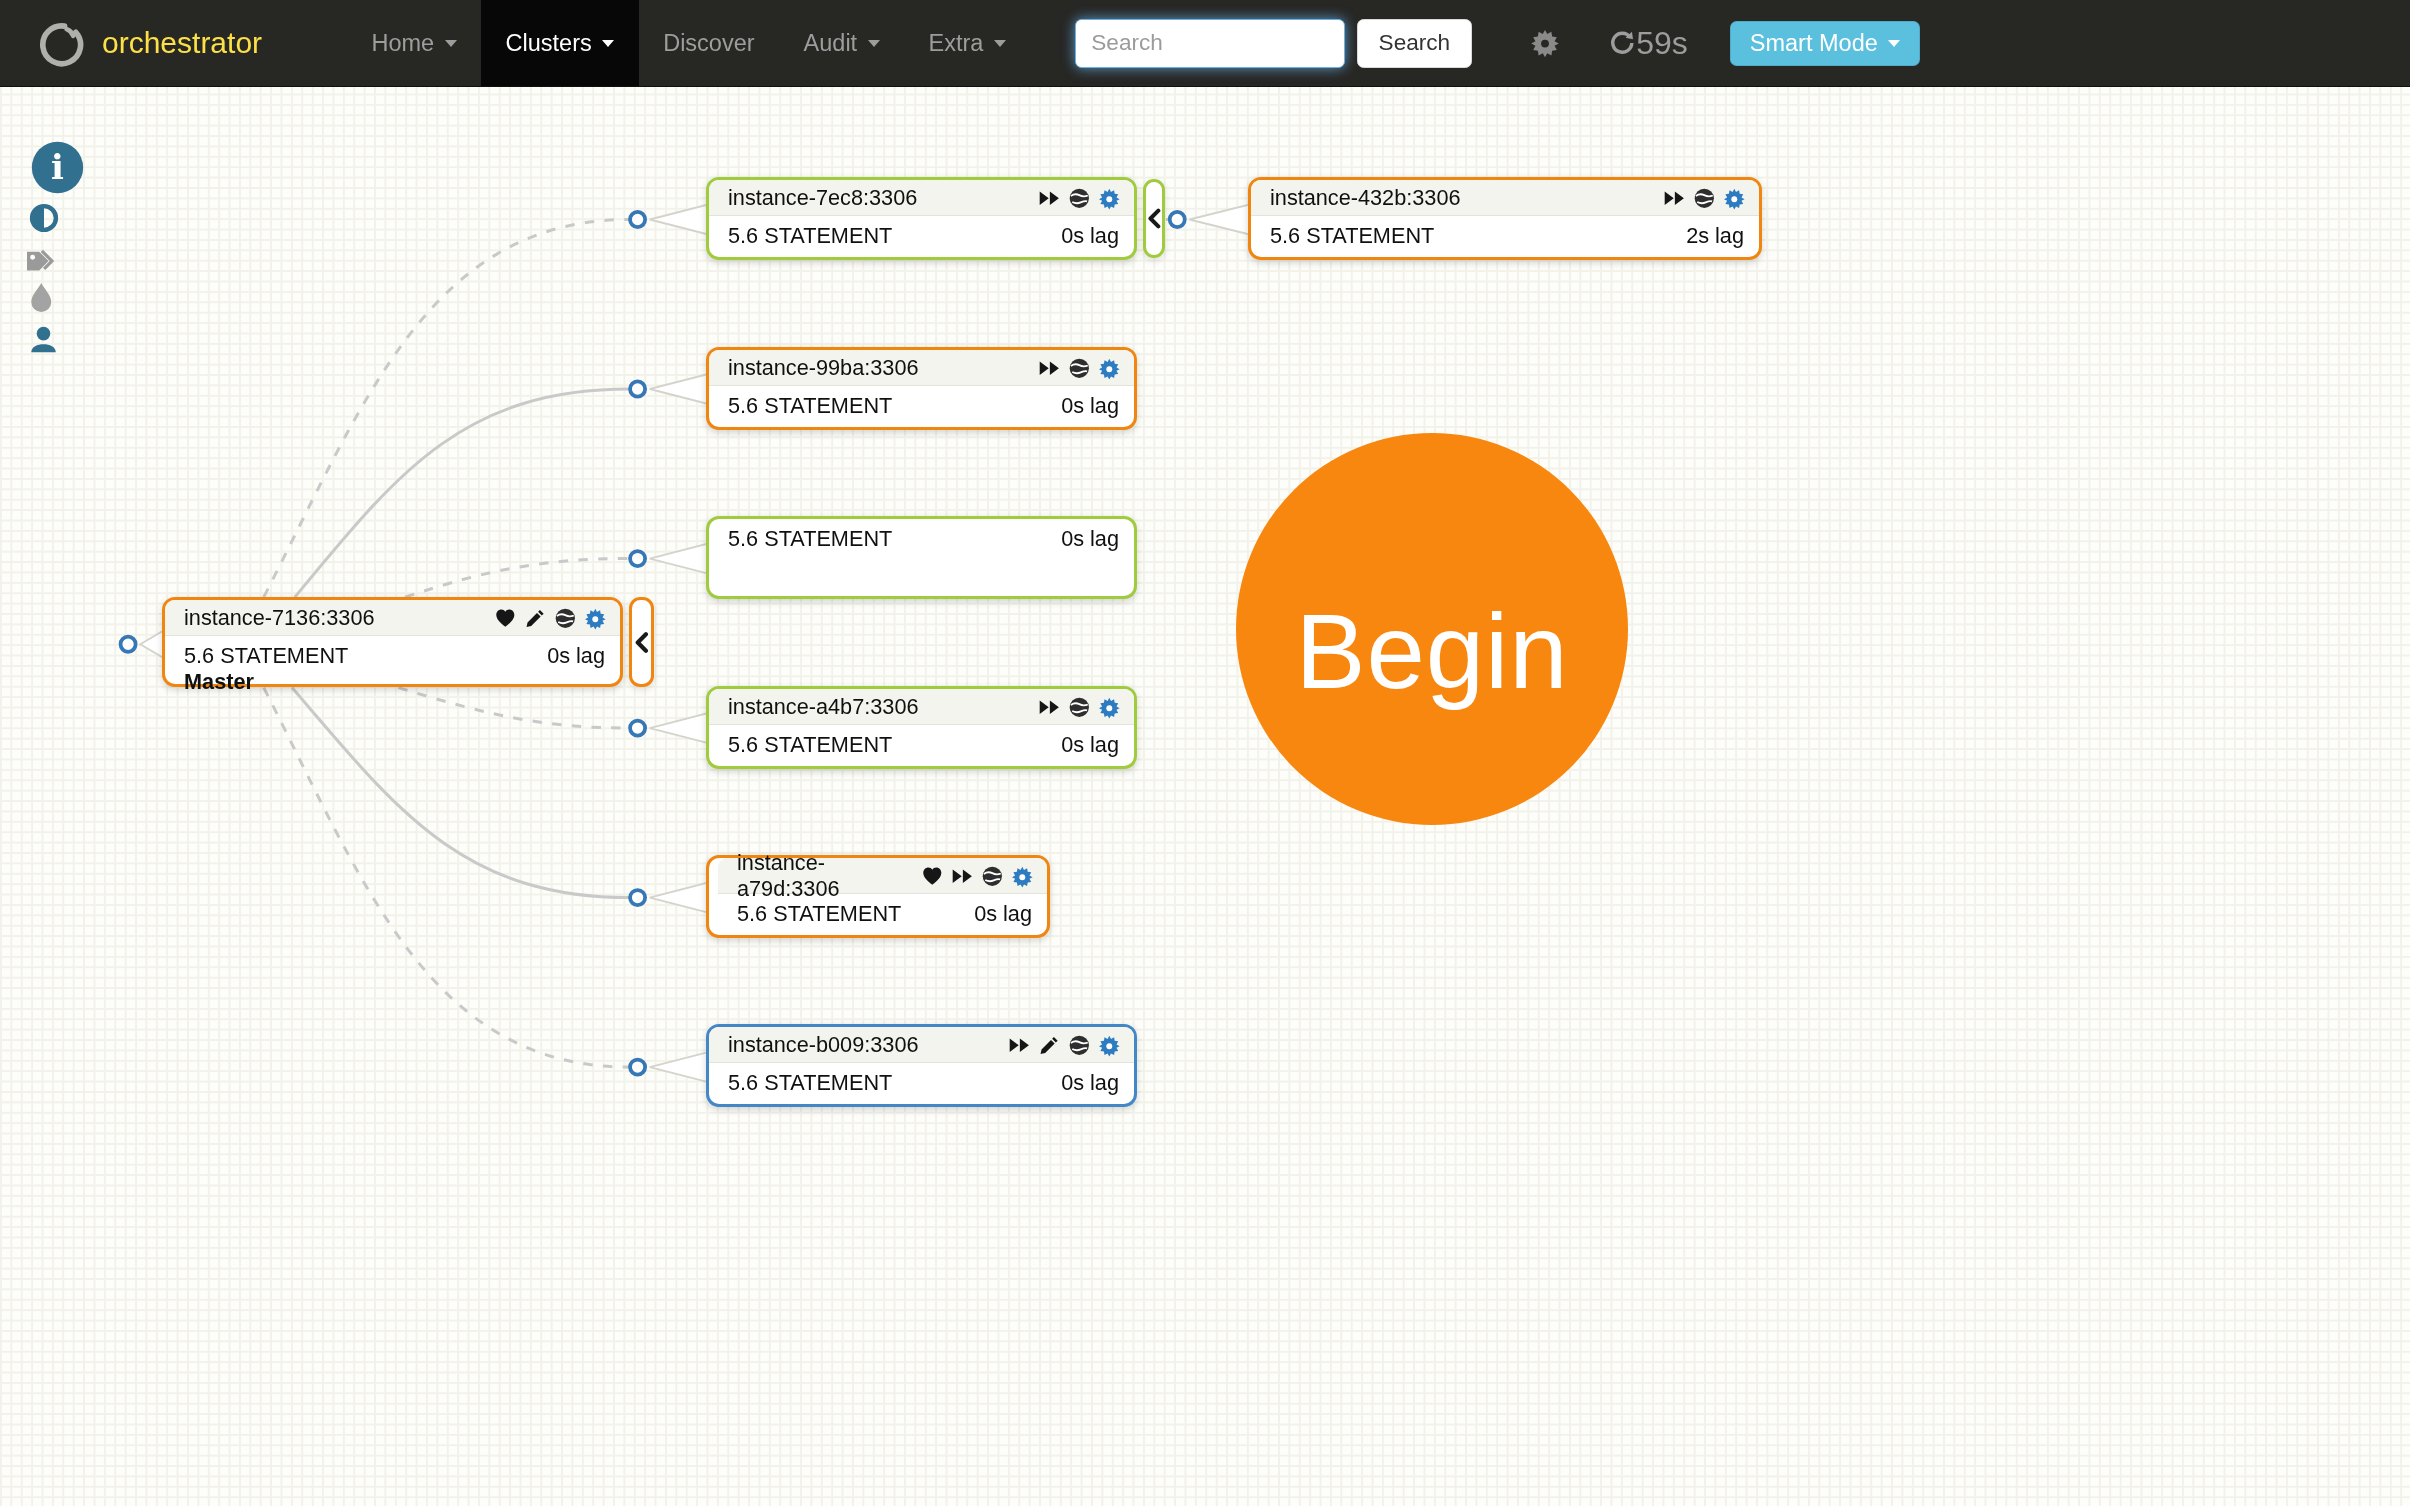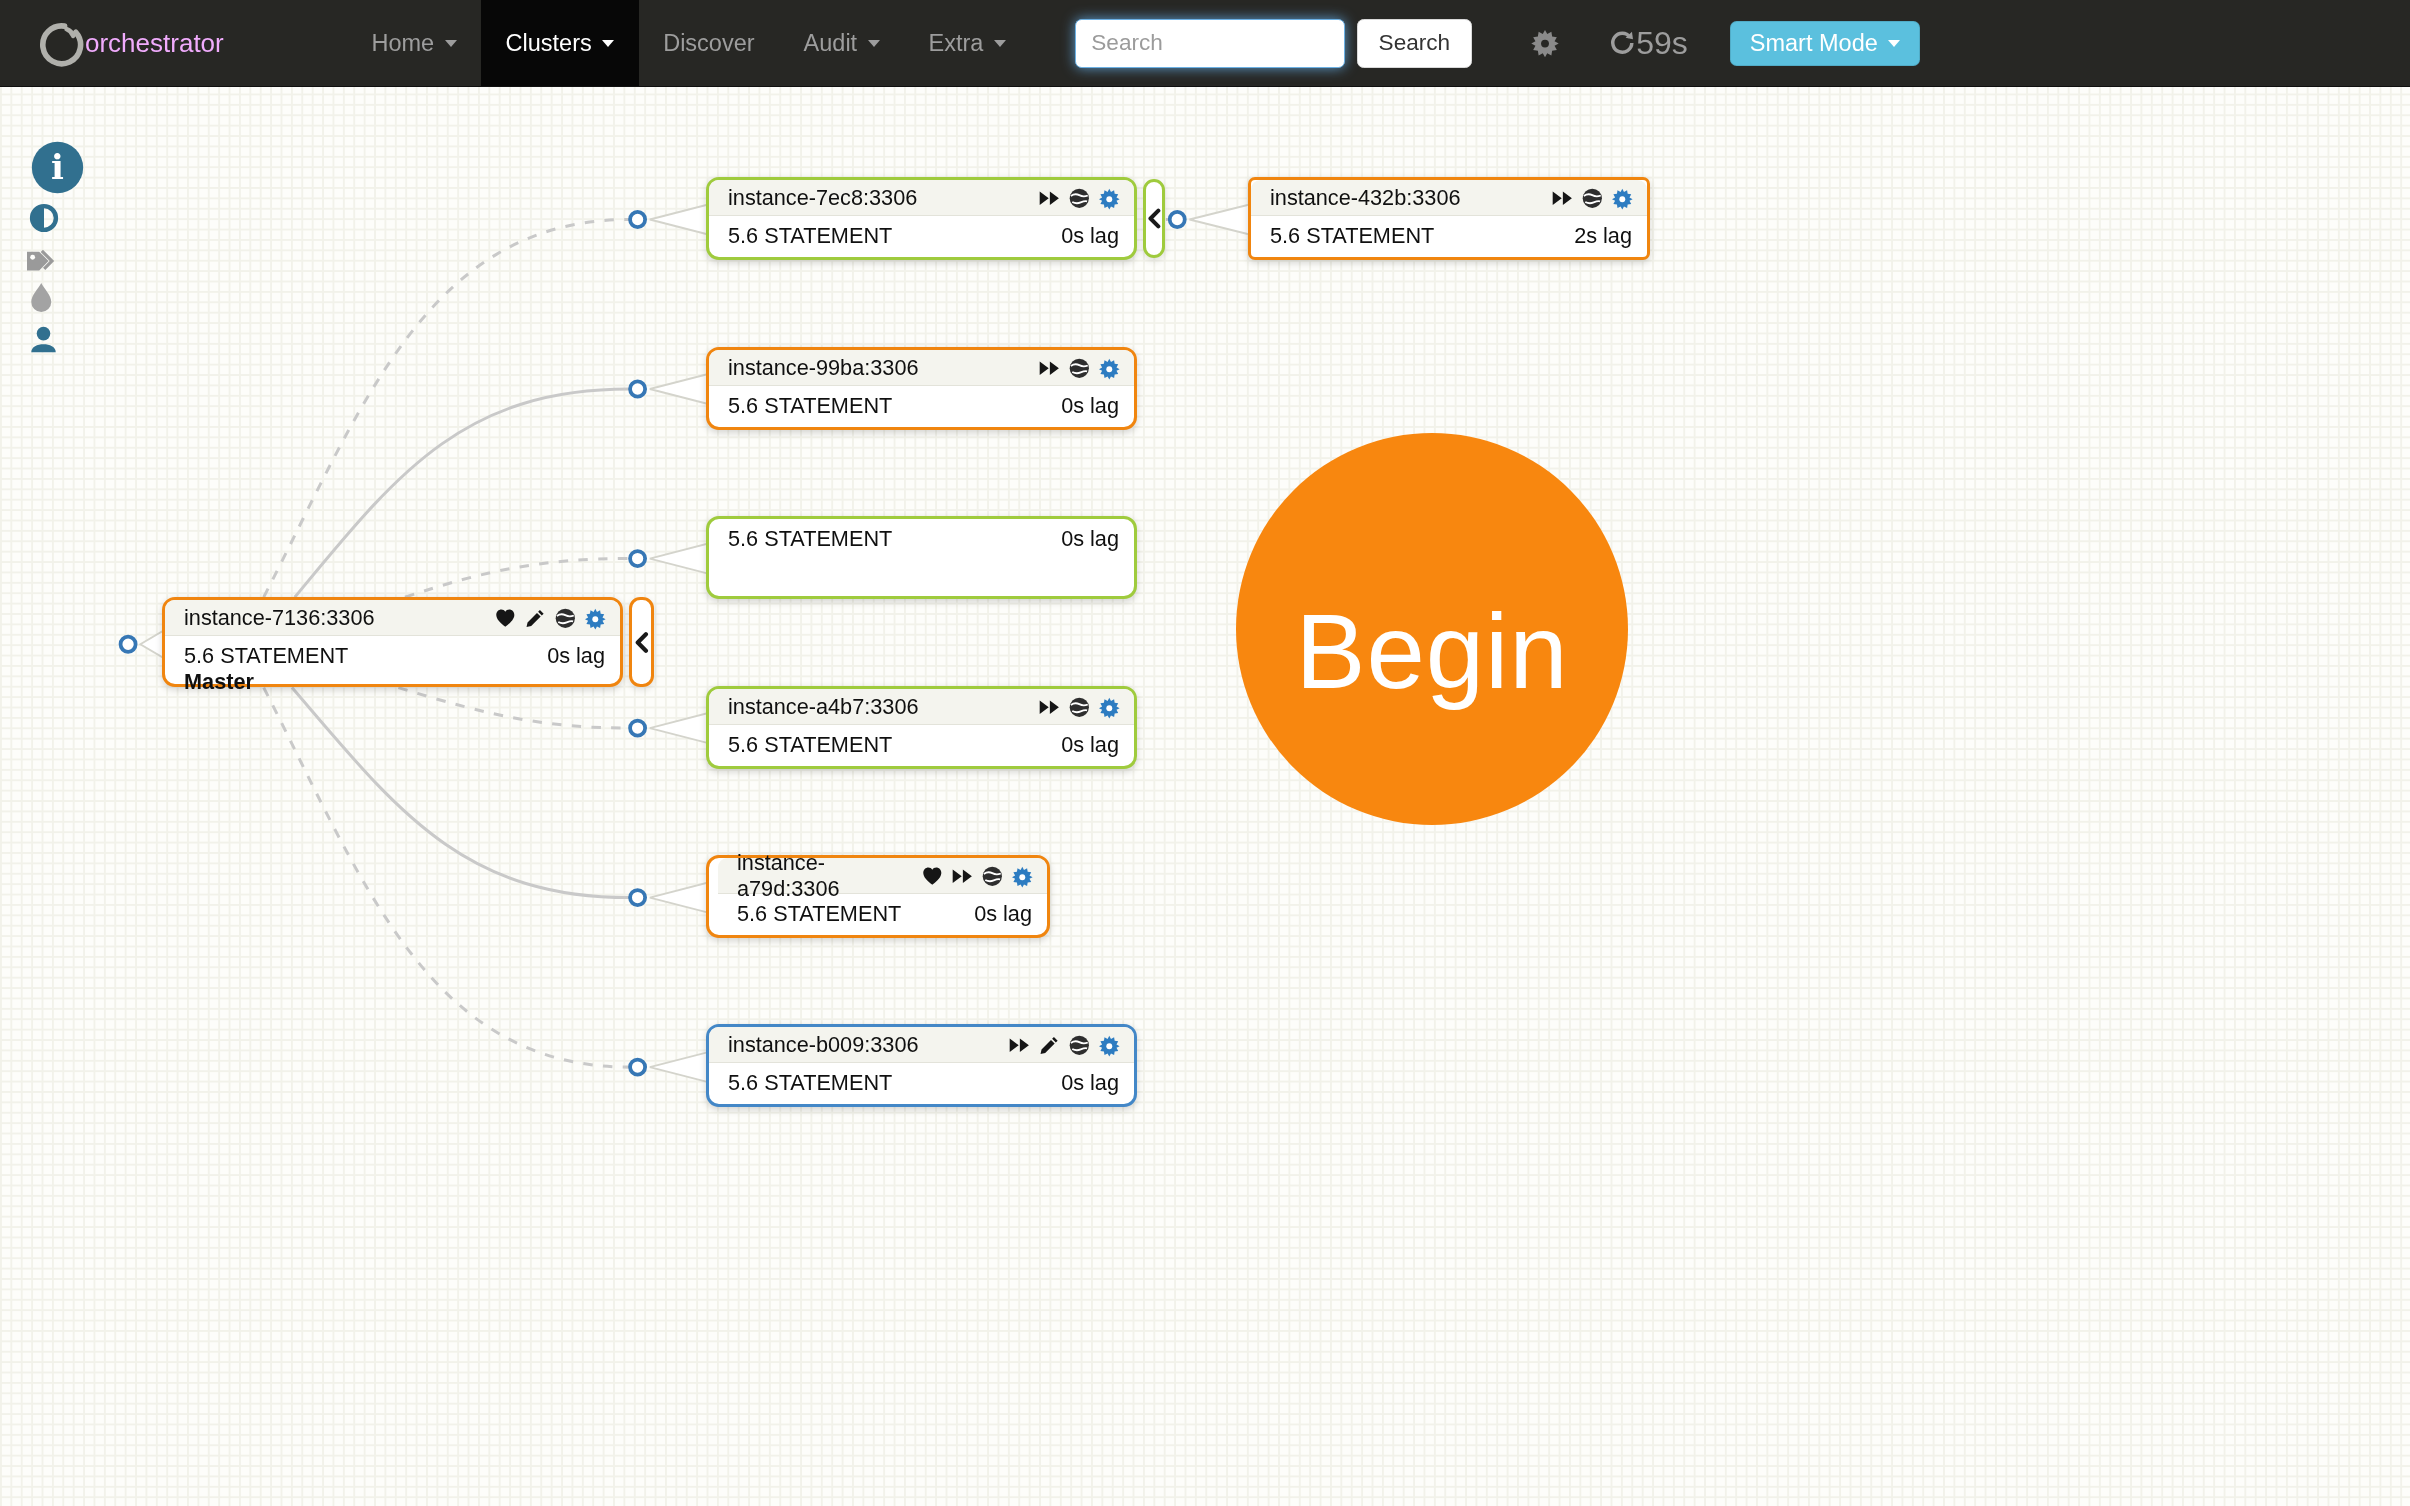--- a/index.html
+++ b/index.html
@@ -9,22 +9,22 @@
     font-family:"Liberation Sans","DejaVu Sans",sans-serif;
     background-color:#fdfdfa;
     background-image:linear-gradient(#f2f2ea 1.9px,transparent 1.9px),
                      linear-gradient(90deg,#f2f2ea 1.9px,transparent 1.9px);
     background-size:10.4px 10.4px;
   }
 
   
   .navbar{position:absolute;top:0;left:0;right:0;height:87px;background:#272724;
     border-bottom:1.9px solid #101010;display:flex;align-items:center;z-index:10}
-  .brand{display:flex;align-items:center;padding:0 28px 0 36px;
-    color:#f0abfc;font-size:26px;min-width:347px;cursor:pointer}
+  .brand{display:flex;align-items:center;gap:17px;padding:0 28px 0 36px;
+    color:#fde047;font-size:30px;min-width:347px;cursor:pointer}
   .nav-menu{display:flex;height:100%;list-style:none}
   .nav-item{display:flex;align-items:center;height:100%;padding:0 24.5px;
     color:#9d9d9d;font-size:23.5px;cursor:pointer;white-space:nowrap}
   .nav-item.active{background:#070707;color:#ffffff}
   .caret{display:inline-block;width:0;height:0;margin-left:10.4px;
     border-top:7.5px solid currentColor;border-left:6.6px solid transparent;border-right:6.6px solid transparent}
   .search-form{display:flex;align-items:center;margin-left:45px;gap:11.3px}
   .search-input{width:270px;height:49px;border-radius:6.6px;border:1.9px solid #6cb1e4;
     box-shadow:0 0 13px rgba(102,175,233,.85);padding:0 15px;font-size:22.6px;color:#333;outline:none;background:#fff}
   .search-input::placeholder{color:#9b9b9b}
@@ -245,21 +245,21 @@
         <span class="node-lag">0s lag</span>
       </div>
 
     </div>
   </div>
       <div class="collapse-tab" style="left: 1143px; top: 179px; width: 21.7px; height: 79px; border-color: rgb(159, 203, 61);">
         <svg width="19" height="21" viewBox="0 0 14 18">
           <path d="M11 2 L4 9 L11 16" stroke="#1a1a1a" stroke-width="3.6" fill="none" stroke-linecap="round" stroke-linejoin="round"></path>
         </svg>
       </div>
-      <div class="node" style="left: 1248px; top: 177px; width: 402px; height: 83px; border-color: rgb(240, 133, 15); border-radius: 7px;">
+      <div class="node" style="left: 1248px; top: 177px; width: 514px; height: 83px; border-color: rgb(240, 133, 15);">
     <div class="node-header">
       <span class="node-title">instance-432b:3306</span>
       <span class="node-icons">
             <span class="nicon">
               <svg viewBox="0 0 16 16" width="22.6" height="22.6">
                 <path fill="#161616" d="M1.2 3.2 7.6 8 1.2 12.8Z M8.4 3.2 14.8 8 8.4 12.8Z"></path>
               </svg>
             </span>
             <span class="nicon">
               <svg viewBox="0 0 16 16" width="22.6" height="22.6">

